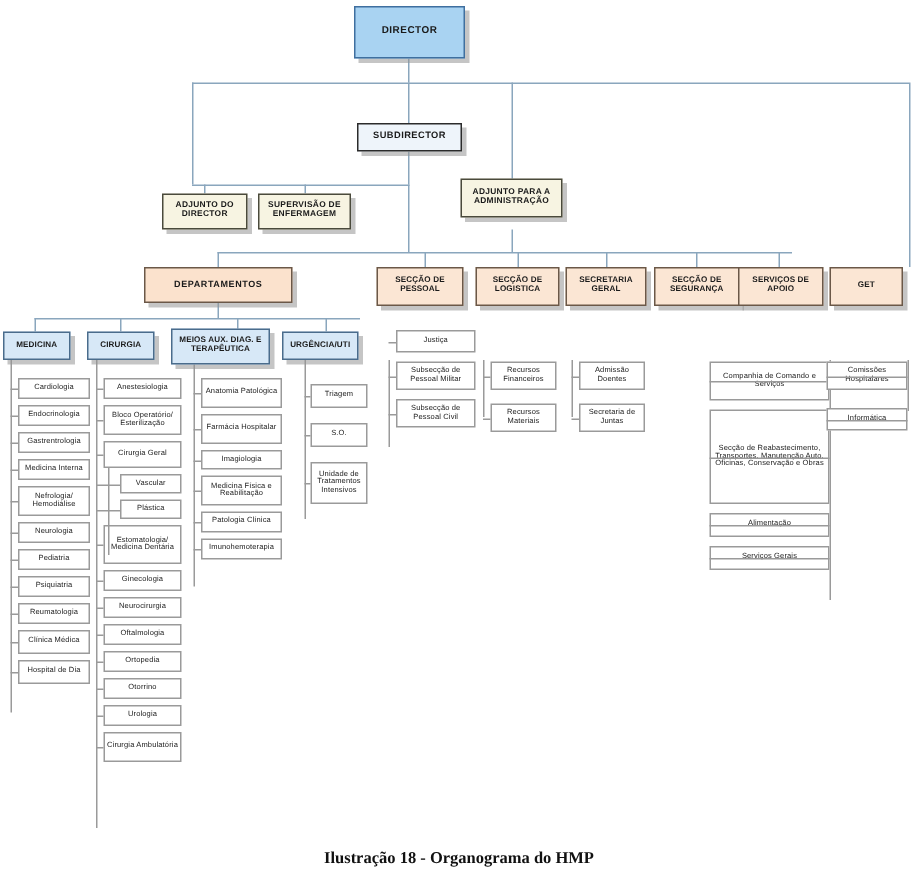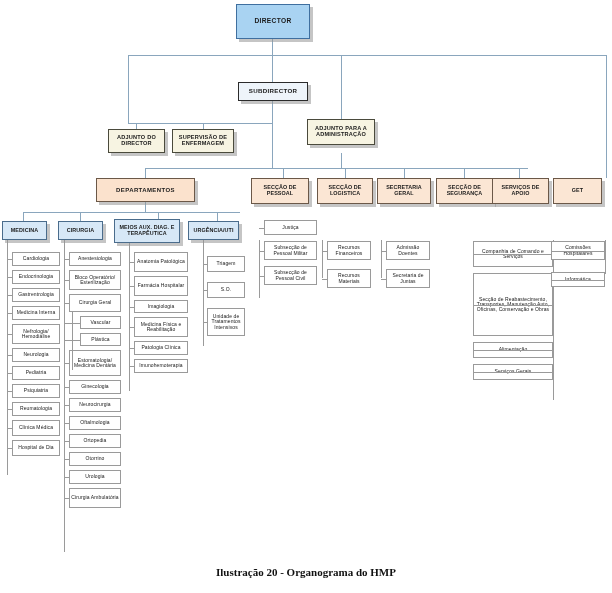--- a/index.html
+++ b/index.html
@@ -247,13 +247,13 @@
       <div class="ln lnh lng" style="left: 473px; top: 372px; width: 80px;"></div>
       <div class="node lvl-leaf" style="left: 551px; top: 241px; width: 54px; height: 19px;">Comissões Hospitalares</div>
       <div class="ln lnh lng" style="left: 551px; top: 250.5px; width: 54px;"></div>
       <div class="node lvl-leaf" style="left: 551px; top: 272px; width: 54px; height: 15px;">Informática</div>
       <div class="ln lnh lng" style="left: 551px; top: 279.5px; width: 54px;"></div>
       <div class="ln lnv lng" style="left: 72px; top: 312px; height: 58px;"></div>
     </div>
 
 </div>
 
-<div id="caption">Ilustração 20 - Organograma do HMP</div>
+<div id="caption">Ilustração 18 - Organograma do HMP</div>
 
 </body></html>

